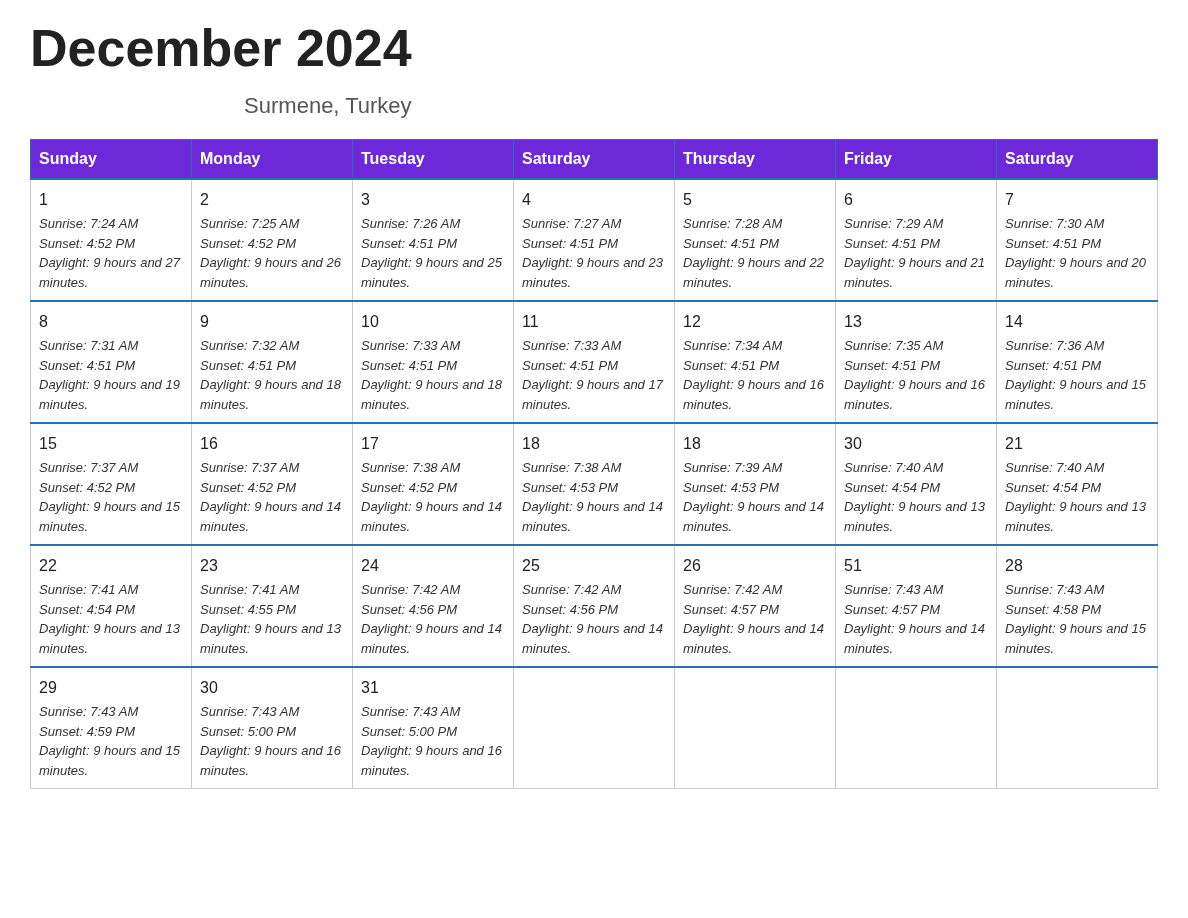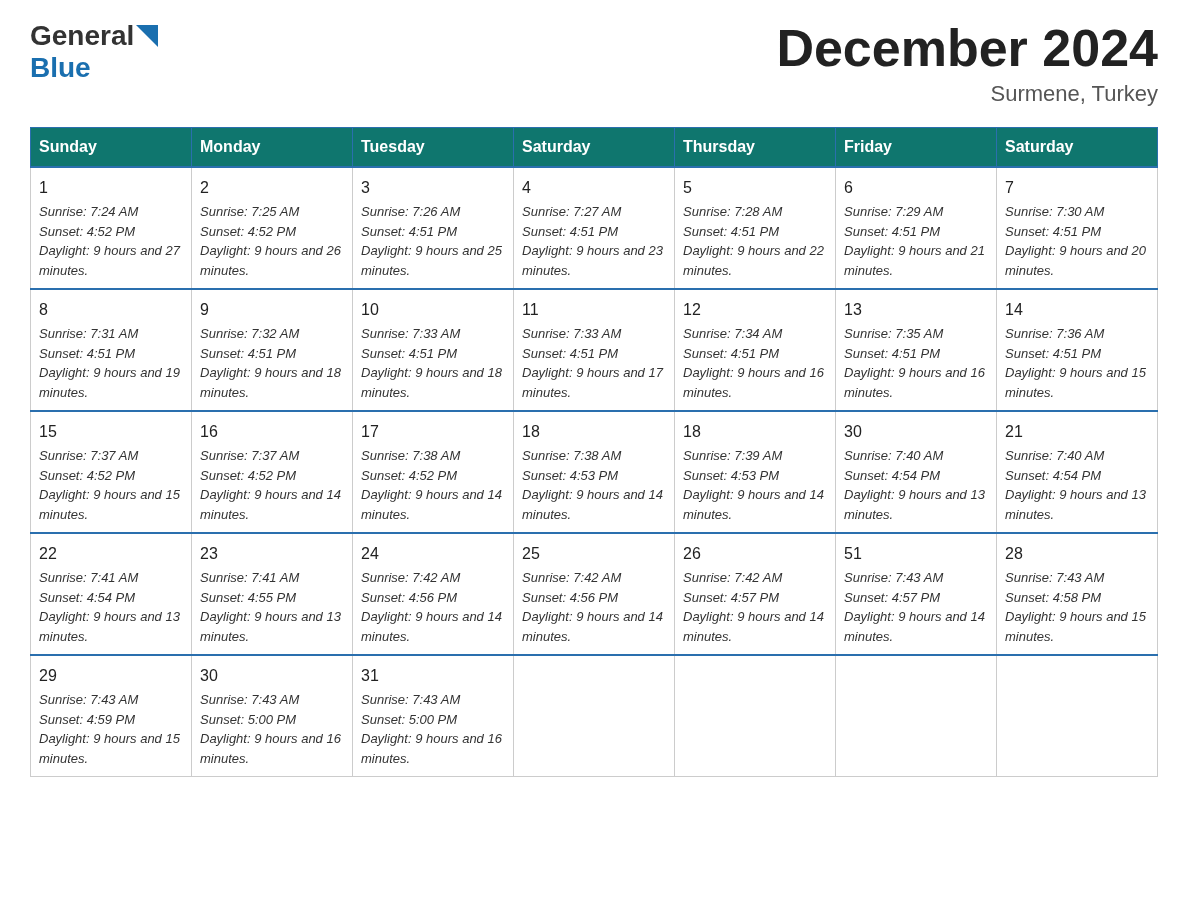--- a/index.html
+++ b/index.html
@@ -40,29 +40,29 @@
     }
     .month-title {
       font-size: 52px;
       font-weight: bold;
       color: #222;
       line-height: 1.1;
     }
     .location {
       font-size: 22px;
       color: #555;
-      margin-top: 4px;
+      margin-top: 16px;
     }
     table {
       width: 100%;
       border-collapse: collapse;
       table-layout: fixed;
     }
     thead tr {
-      background-color: #0f766e;
+      background-color: #6d28d9;
     }
     thead th {
       color: #fff;
       font-size: 16px;
       font-weight: bold;
       padding: 10px 8px;
       text-align: left;
       border: 1px solid #2a6fae;
     }
     tbody td {
@@ -93,31 +93,20 @@
       background: #fff;
     }
     tbody tr td:first-child {
       border-left: 1px solid #ccc;
     }
   </style>
 </head>
 <body>
 
 <div class="header">
-  <div class="logo-container">
-    <div class="logo-line1">
-      <span class="logo-text-general">General</span>
-      <svg width="22" height="22" viewBox="0 0 22 22" style="margin-left:2px;margin-top:0px;">
-        <polygon points="0,0 22,0 22,22" fill="#1a6faf"></polygon>
-      </svg>
-    </div>
-    <div>
-      <span class="logo-text-blue">Blue</span>
-    </div>
-  </div>
   <div class="title-block">
     <div class="month-title">December 2024</div>
     <div class="location">Surmene, Turkey</div>
   </div>
 </div>
 
 <table>
   <thead>
     <tr>
       <th>Sunday</th>

